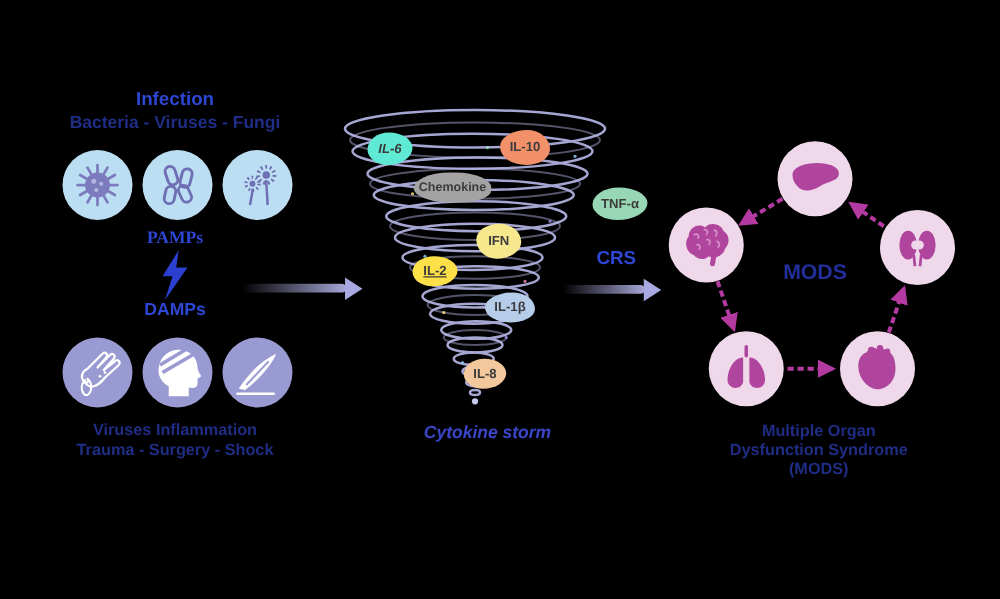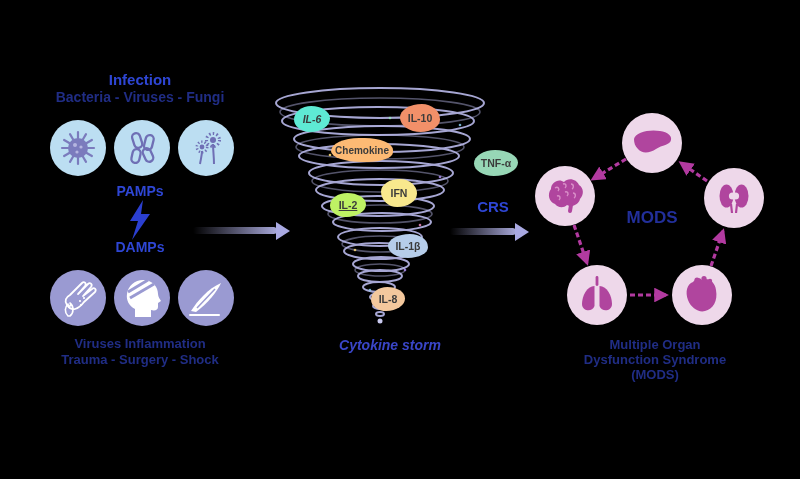--- a/index.html
+++ b/index.html
@@ -66,21 +66,21 @@
     <svg width="40" height="40" viewBox="0 0 40 40">
       <path d="M28 36 C28 28 27 22 27 16" fill="none" stroke="#6f6fb5" stroke-width="2"></path>
       <circle cx="27" cy="12" r="3" fill="#6f6fb5"></circle>
       <circle cx="27" cy="12" r="6.5" fill="none" stroke="#6f6fb5" stroke-width="3" stroke-dasharray="1.5 2.2"></circle>
       <path d="M14 36 C15 30 16 27 16 23" fill="none" stroke="#6f6fb5" stroke-width="2"></path>
       <circle cx="16" cy="19" r="2.4" fill="#6f6fb5"></circle>
       <circle cx="16" cy="19" r="5.2" fill="none" stroke="#6f6fb5" stroke-width="2.6" stroke-dasharray="1.3 2"></circle>
     </svg>
   </div>
 
-  <div class="txt blue" style="left:90px;top:183px;width:100px;font-size:14px;">PAMPs</div>
+  <div class="txt blue" style="left:90px;top:183px;width:100px;font-size:14px;font-family:Liberation Serif, serif;">PAMPs</div>
   <svg class="abs" style="left:129px;top:200px;" width="22" height="40" viewBox="0 0 22 40">
     <path d="M14 0 L1 21 L9 21 L3 40 L21 14 L12 14 Z" fill="#2b3fd0"></path>
   </svg>
   <div class="txt blue" style="left:90px;top:239px;width:100px;font-size:14px;">DAMPs</div>
 
   <div class="circle sterile" style="left:50px;top:270px;">
     <svg width="44" height="44" viewBox="0 0 44 44">
       <path d="M11 29 C8 25 10 21 14 19 L26 7 C28 5 31 7 29 10 L22 18 L32 8 C34 6 37 8 35 11 L27 20 L36 13 C38 11 41 13 39 16 L28 26 C25 30 23 32 19 33 C15 34 13 32 11 29 Z" fill="none" stroke="#fff" stroke-width="1.8" stroke-linejoin="round"></path>
       <path d="M12 40 C8 36 9 31 12 28 C12 31 16 31 14 27 C18 30 18 37 14 40 Z" fill="none" stroke="#fff" stroke-width="1.6" stroke-linejoin="round"></path>
       <circle cx="24" cy="25" r="1.1" fill="#fff"></circle>
@@ -146,24 +146,24 @@
         <circle cx="150" cy="140" r="1.3" fill="#ee88bb"></circle>
       <circle cx="85" cy="165" r="1.3" fill="#ffdd77"></circle>
         <circle cx="135" cy="185" r="1.3" fill="#aa88ee"></circle>
       <circle cx="100" cy="205" r="1.2" fill="#88ccee"></circle>
         <circle cx="120" cy="33" r="1.3" fill="#99e8bb"></circle>
     </g>
   </svg>
 
   <div class="blob" style="left:294px;top:106px;width:36px;height:26px;background:#5eead4;font-style:italic;">IL-6</div>
   <div class="blob" style="left:400px;top:104px;width:40px;height:28px;background:#f29069;border-radius:55% 45% 48% 52%/48% 55% 45% 52%;">IL-10</div>
-  <div class="blob" style="left:331px;top:138px;width:62px;height:24px;background:#fdba74;font-size:10px;border-radius:50% 50% 45% 55%/60% 55% 45% 50%;">Chemokine</div>
+  <div class="blob" style="left:331px;top:138px;width:62px;height:24px;background:#a3a3a3;font-size:10px;border-radius:50% 50% 45% 55%/60% 55% 45% 50%;">Chemokine</div>
   <div class="blob" style="left:435px;top:150px;width:44px;height:26px;background:#97d7b6;margin-left:39px;">TNF-α</div>
   <div class="blob" style="left:381px;top:179px;width:36px;height:28px;background:#f8e88d;border-radius:52% 48% 55% 45%/45% 52% 48% 55%;">IFN</div>
-  <div class="blob" style="left:330px;top:193px;width:36px;height:24px;background:#bef264;text-decoration:underline;">IL-2</div>
+  <div class="blob" style="left:330px;top:205px;width:36px;height:24px;background:#fde047;text-decoration:underline;">IL-2</div>
   <div class="blob" style="left:388px;top:234px;width:40px;height:24px;background:#b6cdea;border-radius:55% 45% 50% 50%/50% 55% 45% 50%;">IL-1β</div>
   <div class="blob" style="left:371px;top:287px;width:34px;height:24px;background:#f3c89d;">IL-8</div>
 
   <div class="txt" style="left:310px;top:337px;width:160px;font-size:14px;font-style:italic;color:#3a46c8;">Cytokine storm</div>
 
   <div class="txt blue" style="left:468px;top:198px;width:50px;font-size:15px;">CRS</div>
   <div class="arrowshaft" style="left:450px;top:228px;width:66px;"></div>
   <div class="arrowhead" style="left:515px;top:223px;"></div>
 
   <svg class="abs" style="left:0;top:0;pointer-events:none;" width="800" height="479" viewBox="0 0 800 479">

